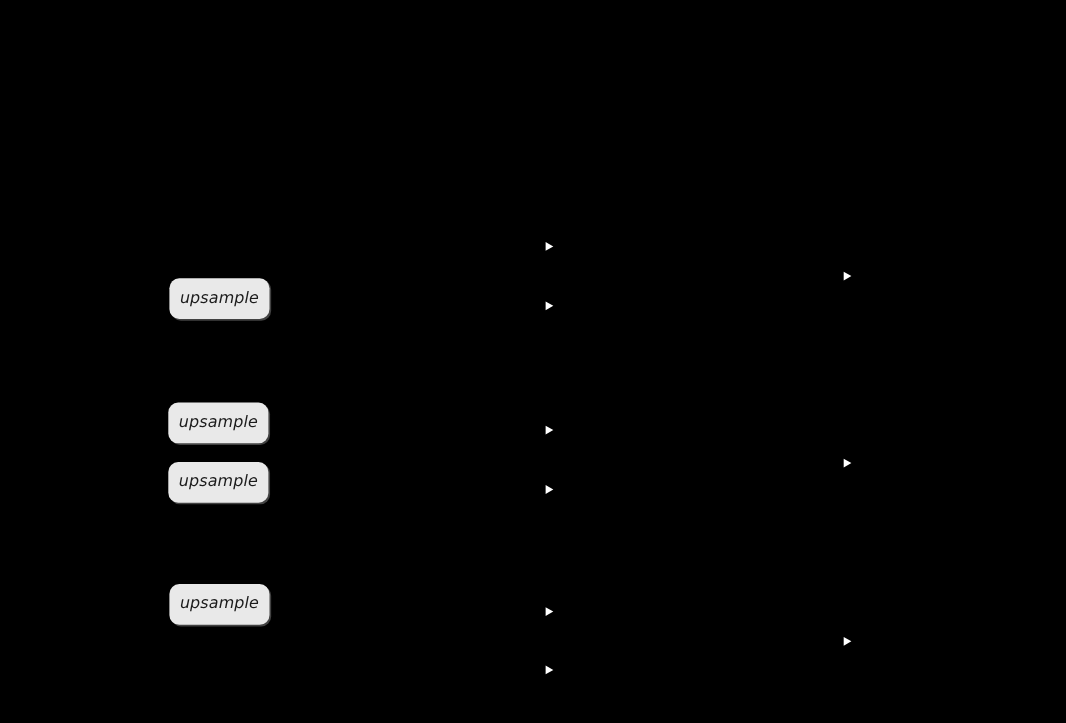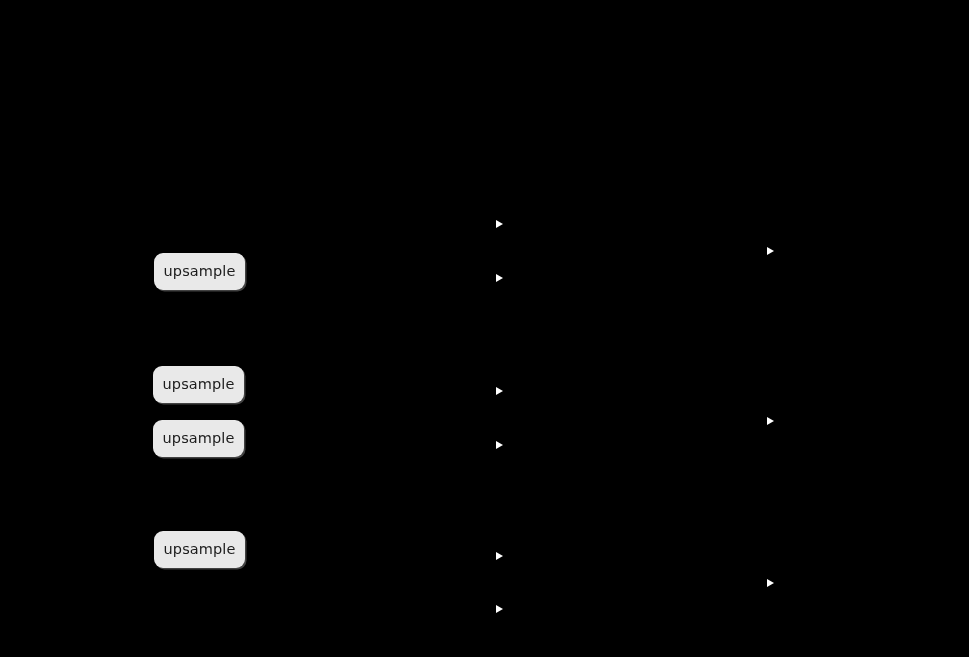--- a/index.html
+++ b/index.html
@@ -49,21 +49,21 @@
   
   .edge {
     position: absolute;
     background: #000000;
     height: 1px;
   }
 </style>
 </head>
 <body style="background: rgb(0, 0, 0);">
 
-<div id="canvas" style="width: 797px; height: 657px; background: rgb(0, 0, 0);">
+<div id="canvas" style="width: 797px; height: 657px; background: rgb(0, 0, 0); font-style: italic;">
 
   <div id="edge-layer">
       <div class="edge" style="left: 245px; top: 271px; width: 258px; background: rgb(0, 0, 0);"></div>
       <div class="edge" style="left: 244px; top: 384px; width: 259px; background: rgb(0, 0, 0);"></div>
       <div class="edge" style="left: 244px; top: 438px; width: 259px; background: rgb(0, 0, 0);"></div>
       <div class="edge" style="left: 245px; top: 549px; width: 258px; background: rgb(0, 0, 0);"></div>
       <div class="edge" style="left: 503px; top: 224px; width: 271px; background: rgb(0, 0, 0);"></div>
       <div class="edge" style="left: 503px; top: 391px; width: 271px; background: rgb(0, 0, 0);"></div>
       <div class="edge" style="left: 503px; top: 556px; width: 271px; background: rgb(0, 0, 0);"></div>
     </div>

